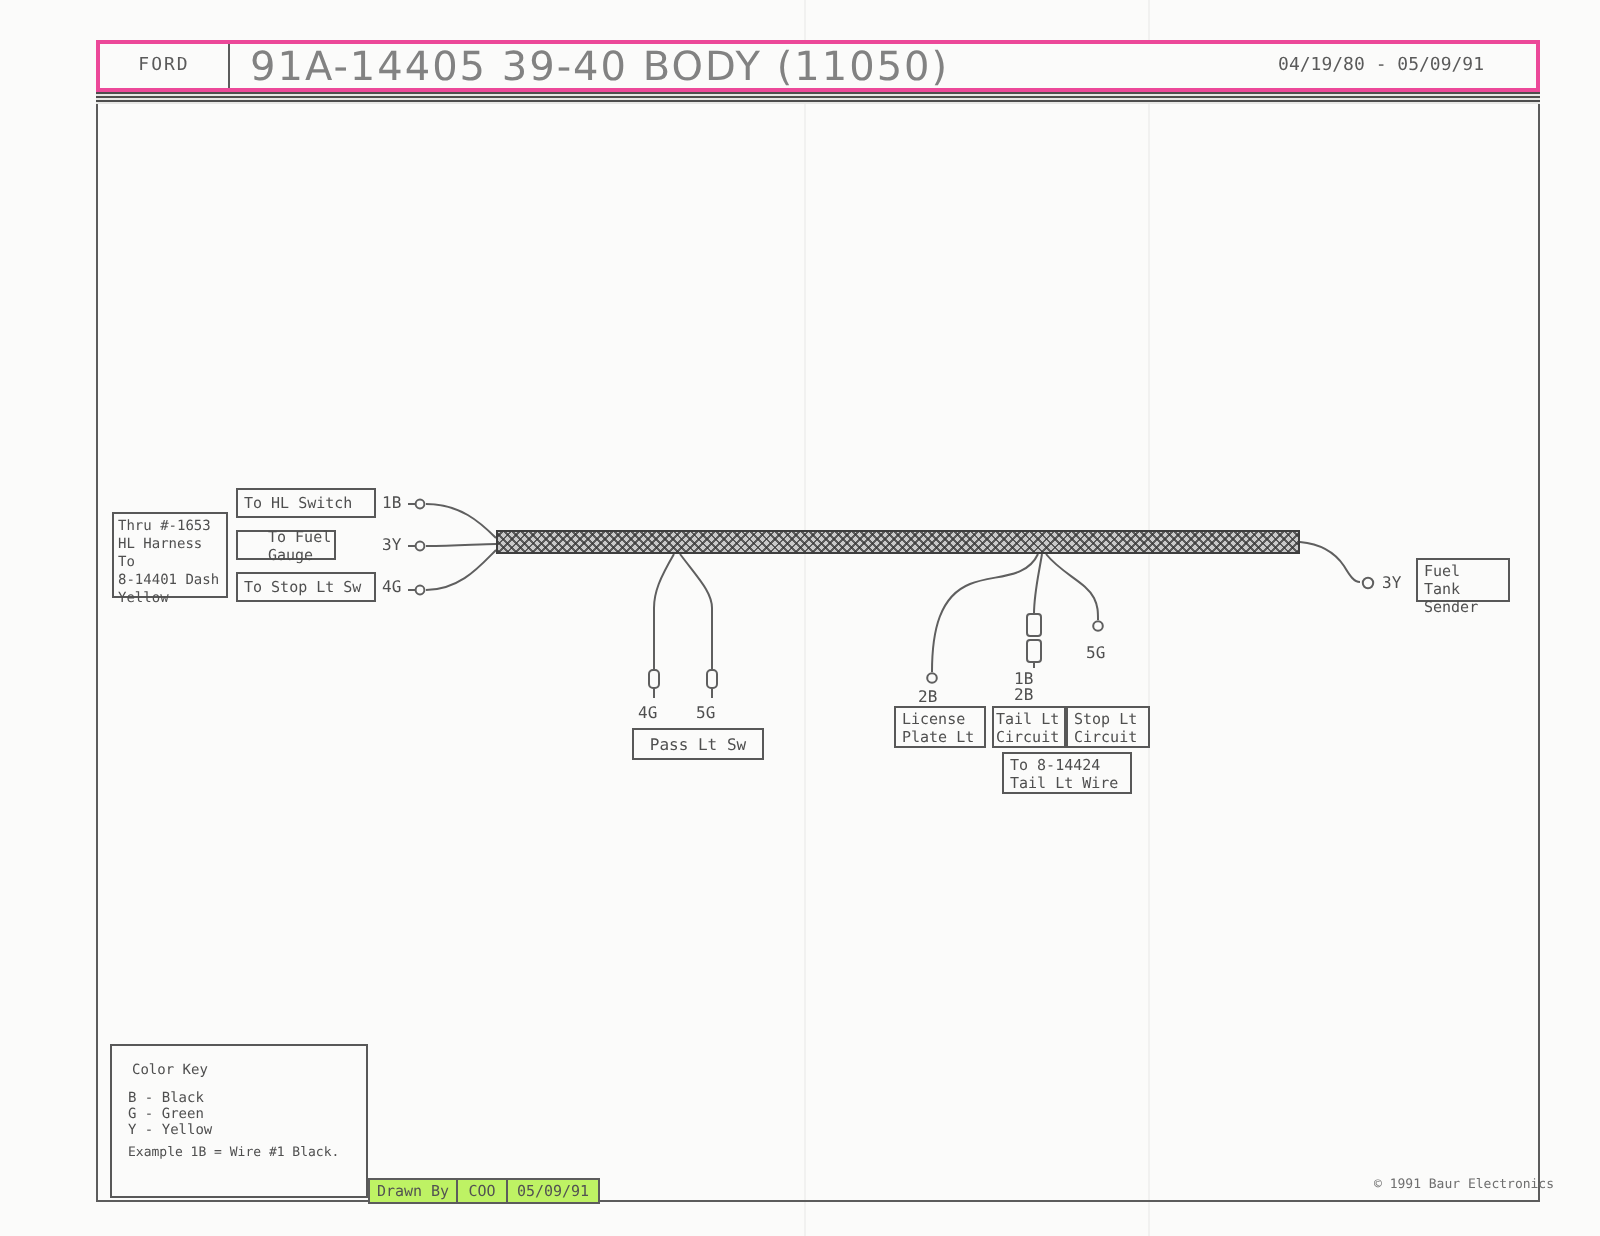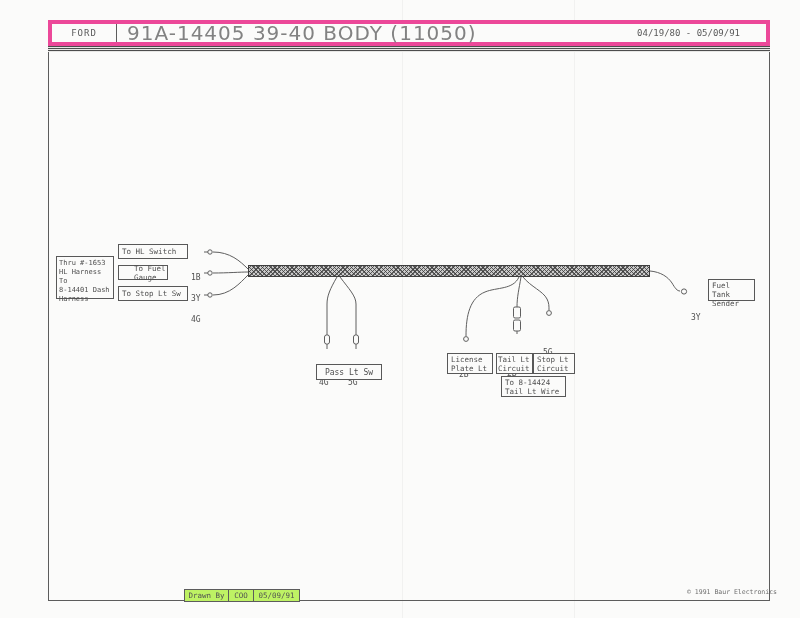--- a/index.html
+++ b/index.html
@@ -9,25 +9,25 @@
 
   .abs{position:absolute;}
   .bx{position:absolute;border:1px solid #585858;box-sizing:border-box;
       background:#fbfbfa;font-family:"DejaVu Sans Mono",monospace;color:#4f4f4f;}
   .cc{display:flex;align-items:center;justify-content:center;}
   .cl{display:flex;align-items:center;justify-content:flex-start;}
   .f8{font-size:8px;}
   .f75{font-size:7.5px;line-height:9px;}
   .f7{font-size:7px;line-height:9px;}
 
-  .wlabel{position:absolute;font-size:8px;font-family:"DejaVu Sans Mono",monospace;color:#4f4f4f;margin-top:26px;}
+  .wlabel{position:absolute;font-size:8px;font-family:"DejaVu Sans Mono",monospace;color:#4f4f4f;}
 
   
   .outer{left:48px;top:20px;width:722px;height:581px;border:1px solid #5c5c5c;box-sizing:border-box;}
-  .titlebar{left:48px;top:20px;width:722px;height:26px;border:4px solid #ec4899;box-sizing:border-box;
+  .titlebar{left:48px;top:20px;width:722px;height:26px;border:2px solid #ec4899;box-sizing:border-box;
             display:flex;align-items:stretch;background:#fbfbfa;}
   .brandcell{width:64px;border-right:1px solid #5c5c5c;display:flex;align-items:center;
              justify-content:center;font-size:9px;letter-spacing:1px;color:#5a5a5a;}
   .titletext{flex:1;display:flex;align-items:center;padding-left:10px;
              font-family:"DejaVu Sans",sans-serif;font-size:20px;letter-spacing:1px;color:#828282;}
   .datecell{display:flex;align-items:center;padding-right:26px;font-size:9px;color:#5a5a5a;}
   .thickrule{left:48px;top:46px;width:722px;height:6px;
              background:repeating-linear-gradient(to bottom,#4d4d4d 0 1px,#e7e7e5 1px 2px);}
   .tab{left:48px;top:52px;width:90px;height:22px;border:1px solid #5c5c5c;box-sizing:border-box;
        display:flex;align-items:center;padding-left:8px;font-size:8.5px;background:#fbfbfa;}
@@ -102,21 +102,21 @@
       <circle cx="684" cy="291.5" r="2.6"></circle>
     </g>
   </svg>
 
   <div class="abs harness"></div>
 
   <div class="bx f7" style="left:56px;top:256px;width:58px;height:43px;padding:2px 2px;">
     <div>Thru #-1653</div>
     <div>HL Harness To</div>
     <div>8-14401 Dash</div>
-    <div>Harness</div>
+    <div>Yellow</div>
   </div>
 
   <div class="bx cl f75" style="left:118px;top:244px;width:70px;height:15px;padding-left:3px;">
     <span>To HL Switch</span>
   </div>
   <div class="bx cl f75" style="left:118px;top:265px;width:50px;height:15px;padding-left:15px;">
     <span>To Fuel Gauge</span>
   </div>
   <div class="bx cl f75" style="left:118px;top:286px;width:70px;height:15px;padding-left:3px;">
     <span>To Stop Lt Sw</span>
@@ -153,20 +153,27 @@
     <div>To 8-14424</div>
     <div>Tail Lt Wire</div>
   </div>
 
   <span class="wlabel" style="left:691px;top:287px;">3Y</span>
   <div class="bx f75" style="left:708px;top:279px;width:47px;height:22px;padding:1px 3px;">
     <div>Fuel Tank</div>
     <div>Sender</div>
   </div>
 
+  <div class="bx" style="left:55px;top:522px;width:129px;height:77px;">
+    <span class="ckline" style="left:10px;top:8px;">Color Key</span>
+    <span class="ckline" style="left:8px;top:22px;">B - Black</span>
+    <span class="ckline" style="left:8px;top:30px;">G - Green</span>
+    <span class="ckline" style="left:8px;top:38px;">Y - Yellow</span>
+    <span class="ckline" style="left:8px;top:49px;font-size:6.5px;">Example 1B = Wire #1 Black.</span>
+  </div>
 
   <div class="footstrip">
     <div class="footcell" style="width:45px;">Drawn By</div>
     <div class="footcell" style="width:25px;">COO</div>
     <div class="footcell" style="width:46px;">05/09/91</div>
   </div>
 
   <span class="copyright">© 1991 Baur Electronics</span>
 
 </div>

